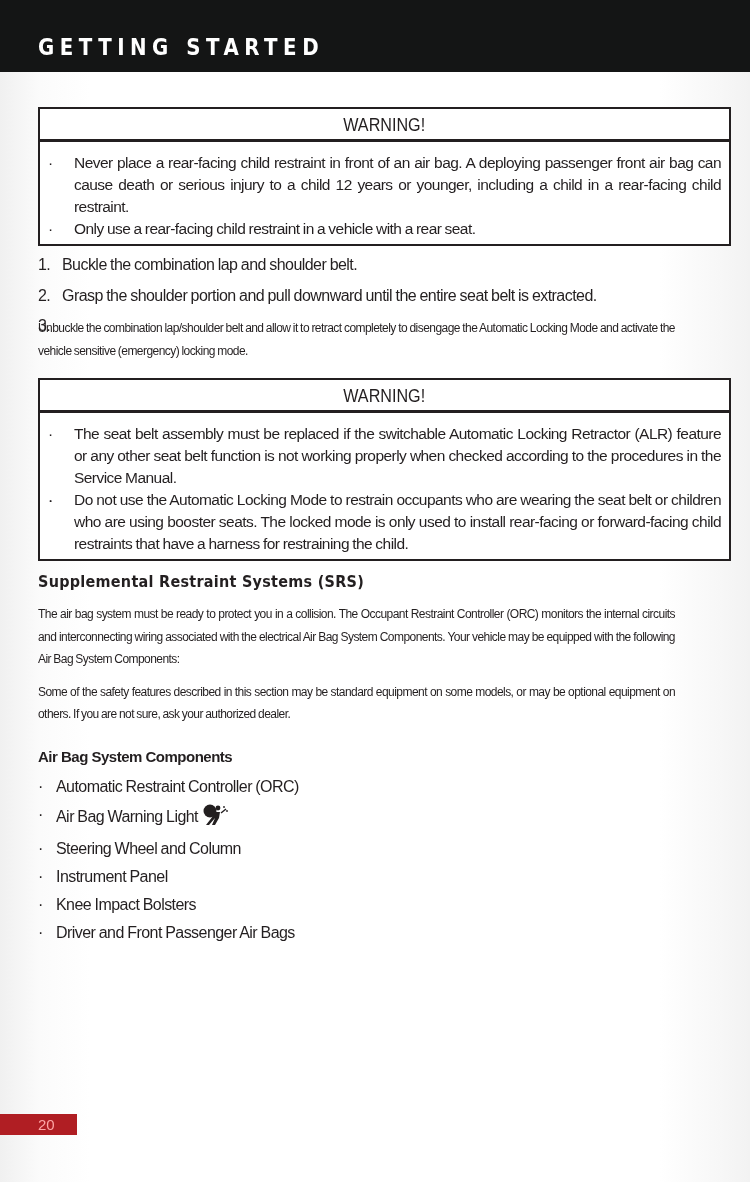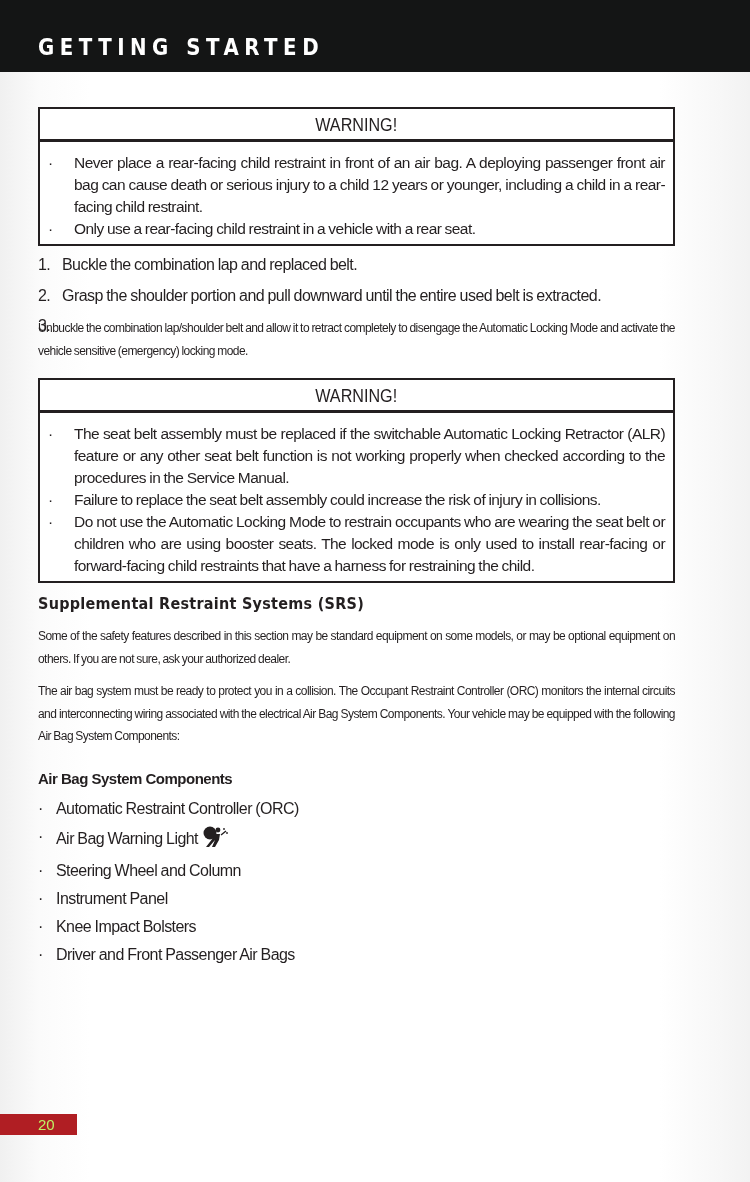--- a/index.html
+++ b/index.html
@@ -18,21 +18,21 @@
     font-family: "DejaVu Sans", sans-serif; font-weight: bold;
     font-size: 23px; letter-spacing: 6.4px; color: #ffffff;
     transform: scaleX(0.86); transform-origin: left top;
     white-space: nowrap;
   }
   .content {
     position: absolute; left: 38px; top: 107px; width: 637px;
   }
   .warn-box {
     border: 2px solid #231f20; background: #ffffff; box-sizing: border-box;
-    width: 637px;
+    width: 693px;
   }
   .warn-head {
     height: 30px; border-bottom: 3px solid #231f20;
     text-align: center; font-size: 19px; line-height: 31px;
     font-family: "Liberation Sans", sans-serif;
   }
   .warn-head span { display: inline-block; transform: scaleX(0.85); }
   .warn-list { list-style: none; margin: 0; padding: 10px 8px 4px 8px; }
   .warn-list li {
     position: relative; padding-left: 26px;
@@ -57,21 +57,21 @@
     font-family: "DejaVu Sans", sans-serif; font-weight: bold; font-size: 16px;
     letter-spacing: 0.3px; margin-top: 10px; line-height: 22px;
     transform: scaleX(0.9); transform-origin: left top; white-space: nowrap;
   }
   ul.comp { list-style: none; margin: 8px 0 0 0; padding: 0; }
   ul.comp li { position: relative; padding-left: 18px; font-size: 16px; line-height: 22px; margin-bottom: 6px; }
   ul.comp .bullet { left: 0; }
   .airbag-icon { display: inline-block; vertical-align: -4px; margin-left: 4px; }
   .page-num {
     position: absolute; left: 0; top: 1114px; width: 77px; height: 21px;
-    background: #b01e23; color: #bef264;
+    background: #b01e23; color: #fca5a5;
     font-family: "Liberation Sans", sans-serif; font-size: 15px; line-height: 21px;
     padding-left: 38px; box-sizing: border-box;
   }
 </style>
 </head>
 <body>
 
 <div class="header">
   <div class="header-title">GETTING STARTED</div>
 </div>
@@ -80,39 +80,39 @@
 
   <div class="warn-box">
     <div class="warn-head"><span>WARNING!</span></div>
     <ul class="warn-list txt">
       <li><span class="bullet">·</span><span>Never place a rear-facing child restraint in front of an air bag. A deploying passenger front air bag can cause death or serious injury to a child 12 years or younger, including a child in a rear-facing child restraint.</span></li>
       <li><span class="bullet">·</span><span>Only use a rear-facing child restraint in a vehicle with a rear seat.</span></li>
     </ul>
   </div>
 
   <ol class="steps txt">
-    <li><span class="num">1.</span><span>Buckle the combination lap and replaced belt.</span></li>
-    <li><span class="num">2.</span><span>Grasp the shoulder portion and pull downward until the entire used belt is extracted.</span></li>
+    <li><span class="num">1.</span><span>Buckle the combination lap and shoulder belt.</span></li>
+    <li><span class="num">2.</span><span>Grasp the shoulder portion and pull downward until the entire seat belt is extracted.</span></li>
     <li><span class="num">3.</span></li>
   </ol>
 
   <p class="para txt">Unbuckle the combination lap/shoulder belt and allow it to retract completely to disengage the Automatic Locking Mode and activate the vehicle sensitive (emergency) locking mode.</p>
 
   <div class="warn-box" style="margin-top:16px">
     <div class="warn-head"><span>WARNING!</span></div>
     <ul class="warn-list txt">
       <li><span class="bullet">·</span><span>The seat belt assembly must be replaced if the switchable Automatic Locking Retractor (ALR) feature or any other seat belt function is not working properly when checked according to the procedures in the Service Manual.</span></li>
-      <li><span class="bullet">·</span><span>Failure to replace the seat belt assembly could increase the risk of injury in collisions.</span></li>
+      <li><span class="bullet">·</span></li>
       <li><span class="bullet">·</span><span>Do not use the Automatic Locking Mode to restrain occupants who are wearing the seat belt or children who are using booster seats. The locked mode is only used to install rear-facing or forward-facing child restraints that have a harness for restraining the child.</span></li>
     </ul>
   </div>
 
   <div class="srs-head">Supplemental Restraint Systems (SRS)</div>
+  <p class="para txt">The air bag system must be ready to protect you in a collision. The Occupant Restraint Controller (ORC) monitors the internal circuits and interconnecting wiring associated with the electrical Air Bag System Components. Your vehicle may be equipped with the following Air Bag System Components:</p>
   <p class="para txt">Some of the safety features described in this section may be standard equipment on some models, or may be optional equipment on others. If you are not sure, ask your authorized dealer.</p>
-  <p class="para txt">The air bag system must be ready to protect you in a collision. The Occupant Restraint Controller (ORC) monitors the internal circuits and interconnecting wiring associated with the electrical Air Bag System Components. Your vehicle may be equipped with the following Air Bag System Components:</p>
 
   <div class="subhead" style="margin-top:20px">Air Bag System Components</div>
   <ul class="comp txt">
     <li><span class="bullet">·</span><span>Automatic Restraint Controller (ORC)</span></li>
     <li><span class="bullet">·</span><span>Air Bag Warning Light</span><span class="airbag-icon"><svg width="26" height="22" viewBox="0 0 26 22">
             <circle cx="8" cy="7" r="6.5" fill="#231f20"></circle>
             <circle cx="16" cy="4" r="2.4" fill="#231f20"></circle>
             <path d="M13 8 L18 8 L17 14 L13 21 L10 21 L13 14 L7 21 L4 21 L11 12 Z" fill="#231f20"></path>
             <path d="M19 9 L24 5" stroke="#231f20" stroke-width="1.5"></path>
             <circle cx="22" cy="3" r="0.9" fill="#231f20"></circle>

